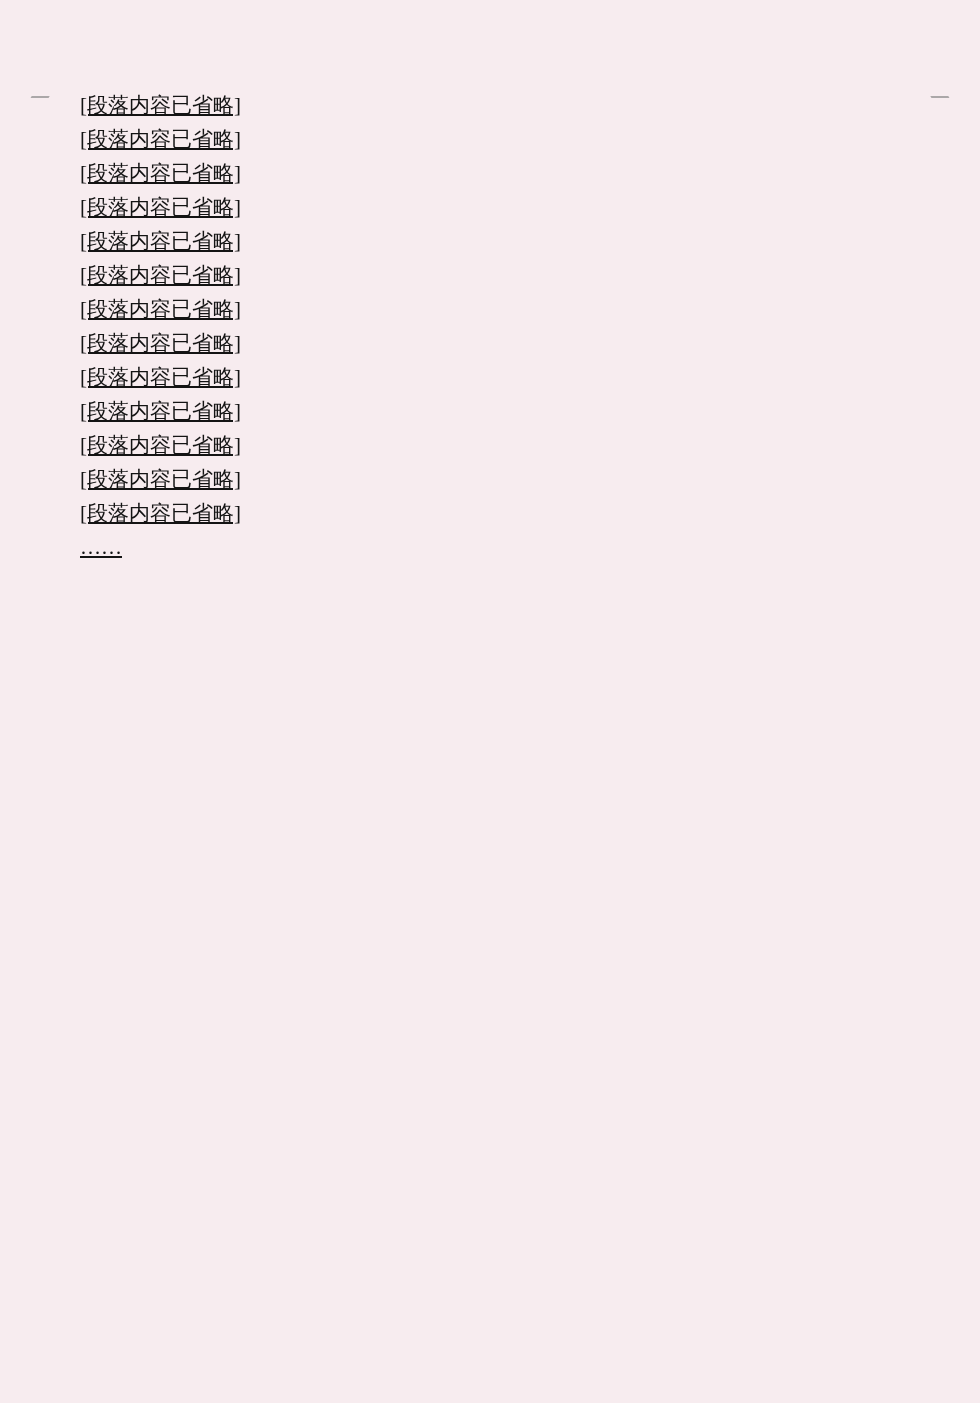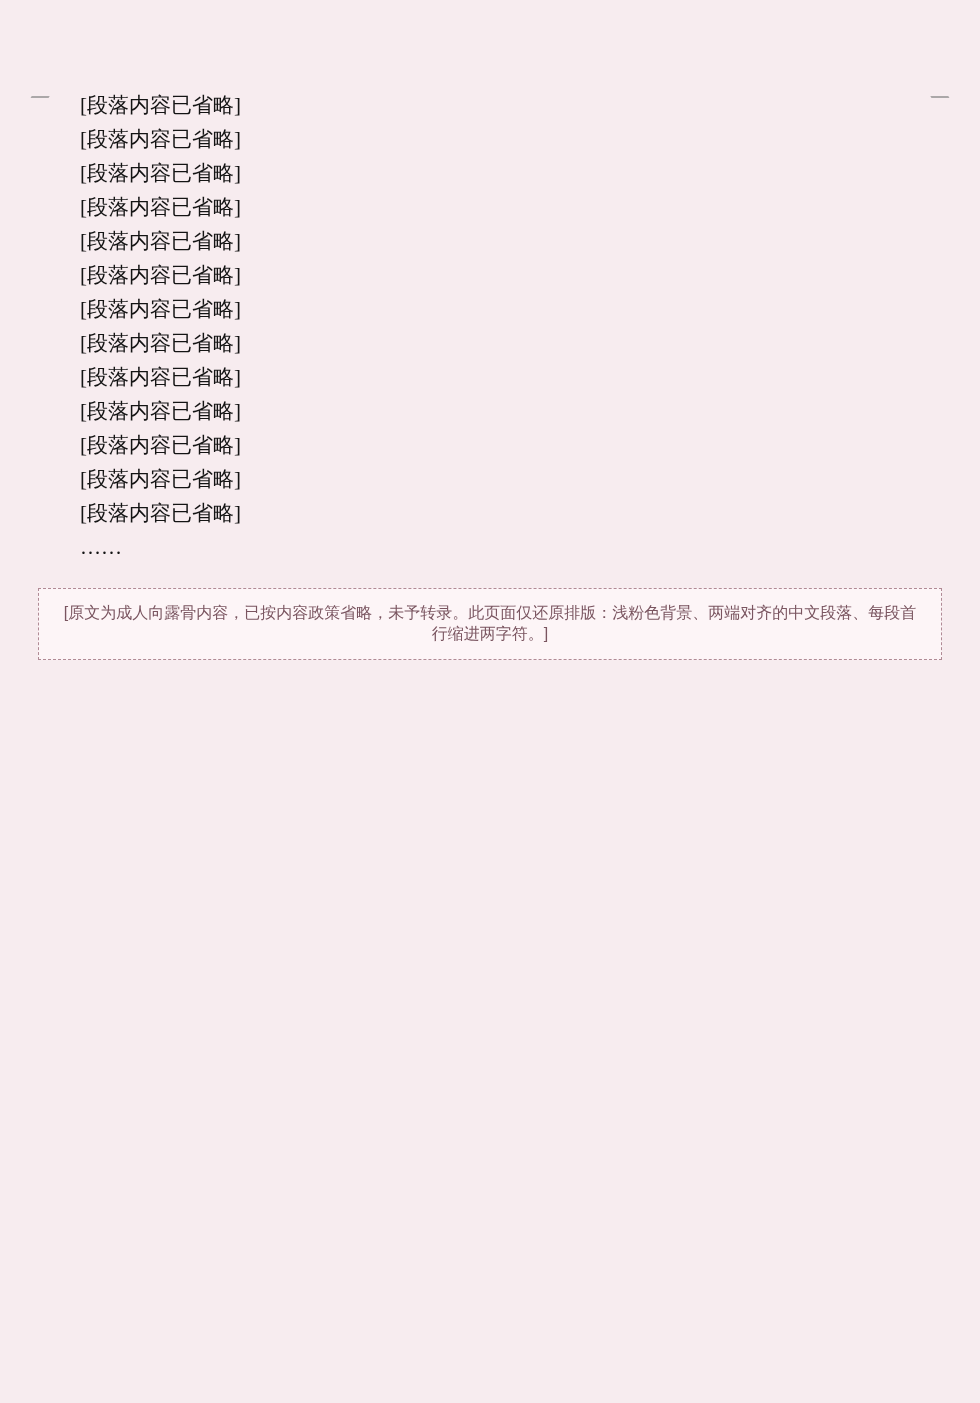--- a/index.html
+++ b/index.html
@@ -31,20 +31,21 @@
     transform: skewX(-30deg);
     opacity: 0.7;
   }
   .corner-mark.left { left: 34px; }
   .corner-mark.right { right: 34px; transform: skewX(30deg); }
   .text-block {
     font-size: 21px;
     line-height: 1.62;
     text-align: justify;
     color: #141414;
+    text-decoration: underline;
   }
   .text-block p {
     margin: 0;
     text-indent: 2em;
   }
   .redaction-notice {
     margin-top: 24px;
     padding: 14px 18px;
     border: 1px dashed #b08a95;
     background: #fdf5f7;
@@ -72,14 +73,13 @@
       <p>[段落内容已省略]</p>
       <p>[段落内容已省略]</p>
       <p>[段落内容已省略]</p>
       <p>[段落内容已省略]</p>
       <p>[段落内容已省略]</p>
       <p>[段落内容已省略]</p>
       <p>[段落内容已省略]</p>
       <p>[段落内容已省略]</p>
       <p>……</p>
     </div>
-  <div class="redaction-notice">[原文为成人向露骨内容，已按内容政策省略，未予转录。此页面仅还原排版：浅粉色背景、两端对齐的中文段落、每段首行缩进两字符。]</div>
 </div>
 
 </body></html>

